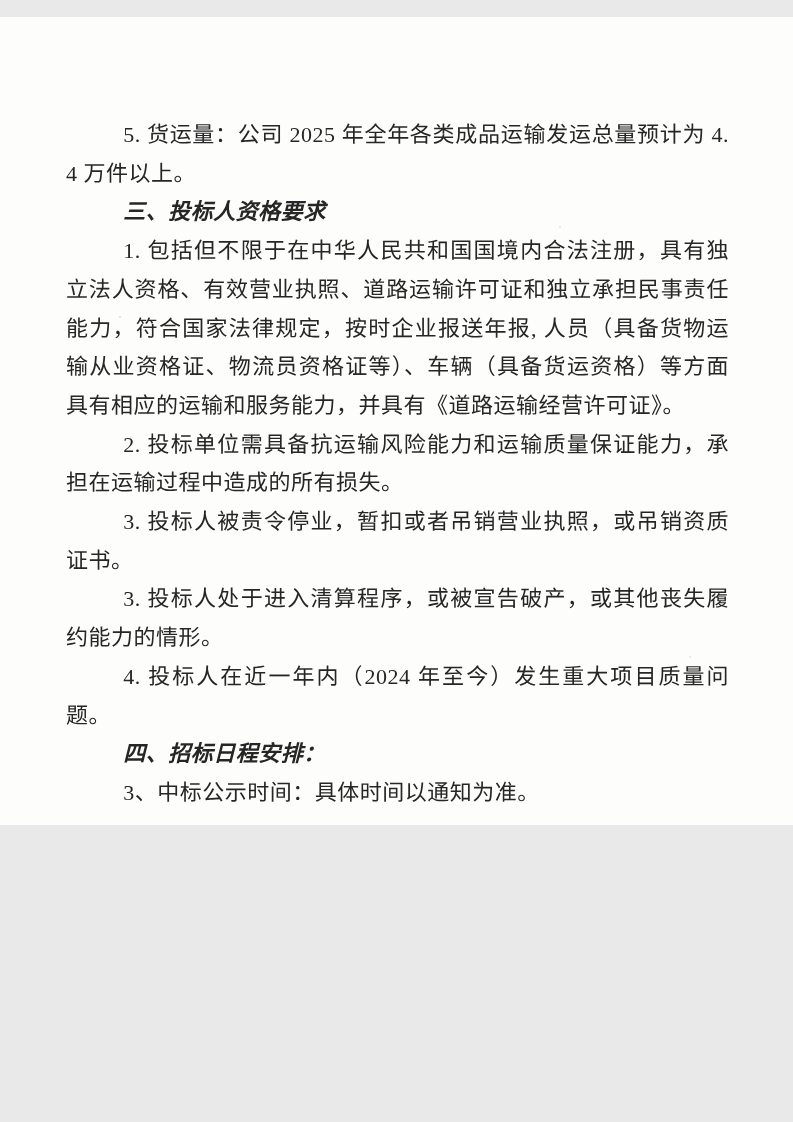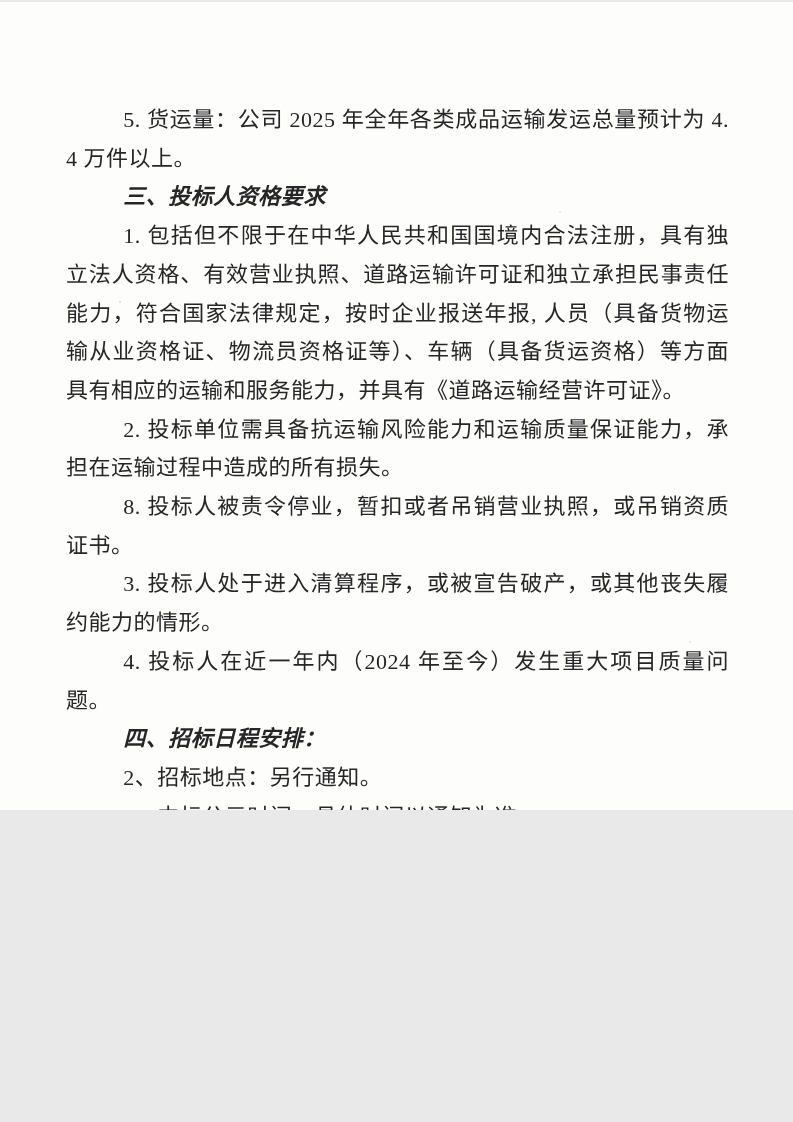--- a/index.html
+++ b/index.html
@@ -4,21 +4,21 @@
 <style>
   html, body {
     margin: 0;
     padding: 0;
     background: #e9e9e9;
   }
   .scan-page {
     position: relative;
     width: 793px;
     height: 808px;
-    margin: 2px auto;
+    margin: 17px auto;
     box-sizing: border-box;
     background:
       radial-gradient(circle 1px at 120px 300px, rgba(0,0,0,0.10) 0 1px, transparent 1px),
       radial-gradient(circle 1px at 560px 210px, rgba(0,0,0,0.08) 0 1px, transparent 1px),
       radial-gradient(circle 1px at 690px 640px, rgba(0,0,0,0.08) 0 1px, transparent 1px),
       radial-gradient(circle 1px at 240px 880px, rgba(0,0,0,0.07) 0 1px, transparent 1px),
       radial-gradient(circle 1px at 430px 1010px, rgba(0,0,0,0.07) 0 1px, transparent 1px),
       #fdfdfc;
     overflow: hidden;
   }
@@ -45,20 +45,19 @@
 </style>
 </head>
 <body>
 
 <div class="scan-page">
   <div class="doc-body" id="doc-body">
       <p class="body">5. 货运量：公司 2025 年全年各类成品运输发运总量预计为 4.4 万件以上。</p>
       <p class="heading">三、投标人资格要求</p>
       <p class="body">1. 包括但不限于在中华人民共和国国境内合法注册，具有独立法人资格、有效营业执照、道路运输许可证和独立承担民事责任能力，符合国家法律规定，按时企业报送年报, 人员（具备货物运输从业资格证、物流员资格证等）、车辆（具备货运资格）等方面具有相应的运输和服务能力，并具有《道路运输经营许可证》。</p>
       <p class="body">2. 投标单位需具备抗运输风险能力和运输质量保证能力，承担在运输过程中造成的所有损失。</p>
-      <p class="body">8. 投标人被责令停业，暂扣或者吊销营业执照，或吊销资质证书。</p>
+      <p class="body">3. 投标人被责令停业，暂扣或者吊销营业执照，或吊销资质证书。</p>
       <p class="body">3. 投标人处于进入清算程序，或被宣告破产，或其他丧失履约能力的情形。</p>
       <p class="body">4. 投标人在近一年内（2024 年至今）发生重大项目质量问题。</p>
       <p class="heading">四、招标日程安排：</p>
-      <p class="body">2、招标地点：另行通知。</p>
       <p class="body">3、中标公示时间：具体时间以通知为准。</p>
     </div>
 </div>
 
 </body></html>

